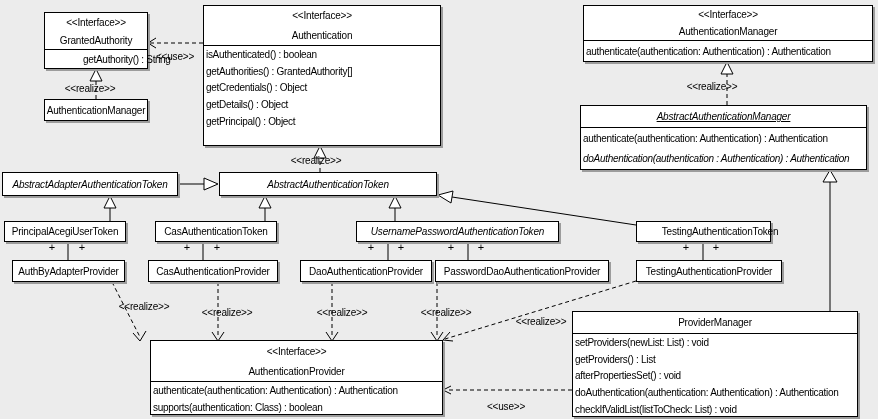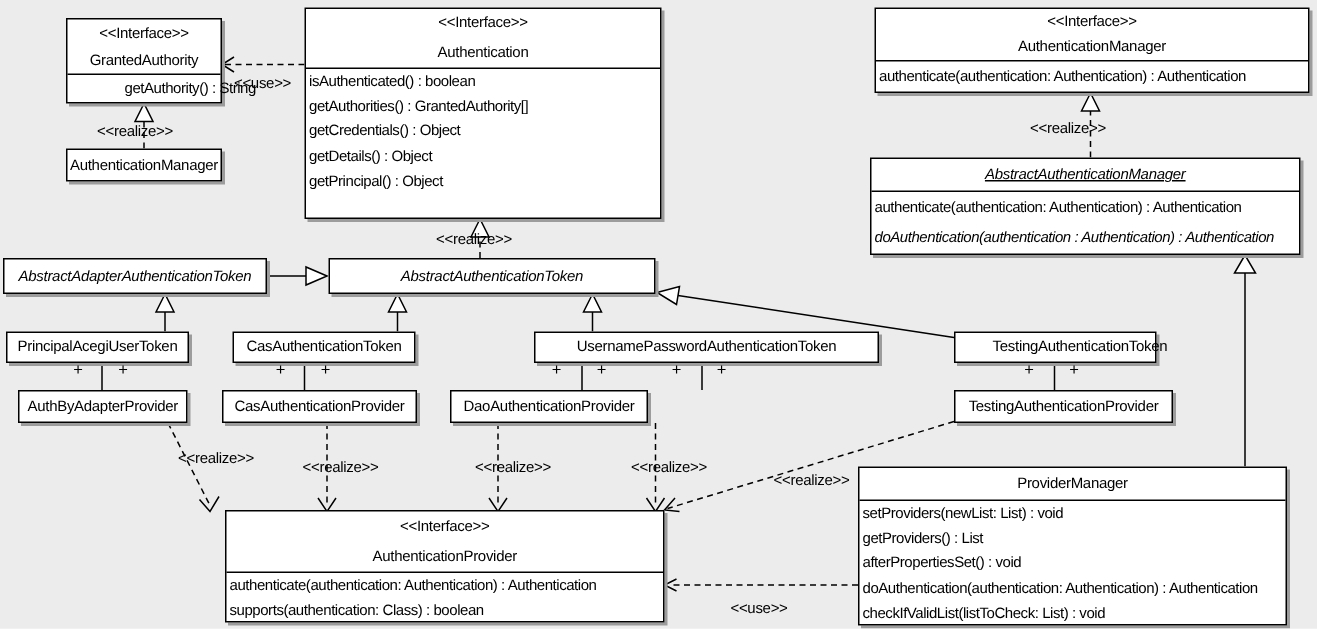--- a/index.html
+++ b/index.html
@@ -152,40 +152,43 @@
   </div>
 
   <div class="uml-box single" style="left:4px;top:221px;width:122px;height:21px;">
     <span>PrincipalAcegiUserToken</span>
   </div>
 
   <div class="uml-box single" style="left:155px;top:221px;width:122px;height:21px;">
     <span>CasAuthenticationToken</span>
   </div>
 
-  <div class="uml-box single" style="left:356px;top:221px;width:230px;height:21px;">
+  <div class="uml-box single" style="left:356px;top:221px;width:203px;height:21px;font-style:italic;">
     <span>UsernamePasswordAuthenticationToken</span>
   </div>
 
   <div class="uml-box single" style="left:636px;top:221px;width:135px;height:21px;padding-left:33px;">
     <span>TestingAuthenticationToken</span>
   </div>
 
   <div class="uml-box single" style="left:12px;top:260px;width:113px;height:22px;">
     <span>AuthByAdapterProvider</span>
   </div>
 
   <div class="uml-box single" style="left:148px;top:260px;width:130px;height:22px;">
     <span>CasAuthenticationProvider</span>
   </div>
 
   <div class="uml-box single" style="left:300px;top:260px;width:132px;height:22px;">
     <span>DaoAuthenticationProvider</span>
   </div>
 
+  <div class="uml-box single" style="left:435px;top:260px;width:174px;height:22px;">
+    <span>PasswordDaoAuthenticationProvider</span>
+  </div>
 
   <div class="uml-box single" style="left:636px;top:260px;width:146px;height:22px;">
     <span>TestingAuthenticationProvider</span>
   </div>
 
   <div class="uml-box mh17" style="left:150px;top:340px;width:293px;height:75px;">
     <div class="uml-title" style="height:40px;">
       <span>&lt;&lt;Interface&gt;&gt;</span>
       <span>AuthenticationProvider</span>
     </div>

